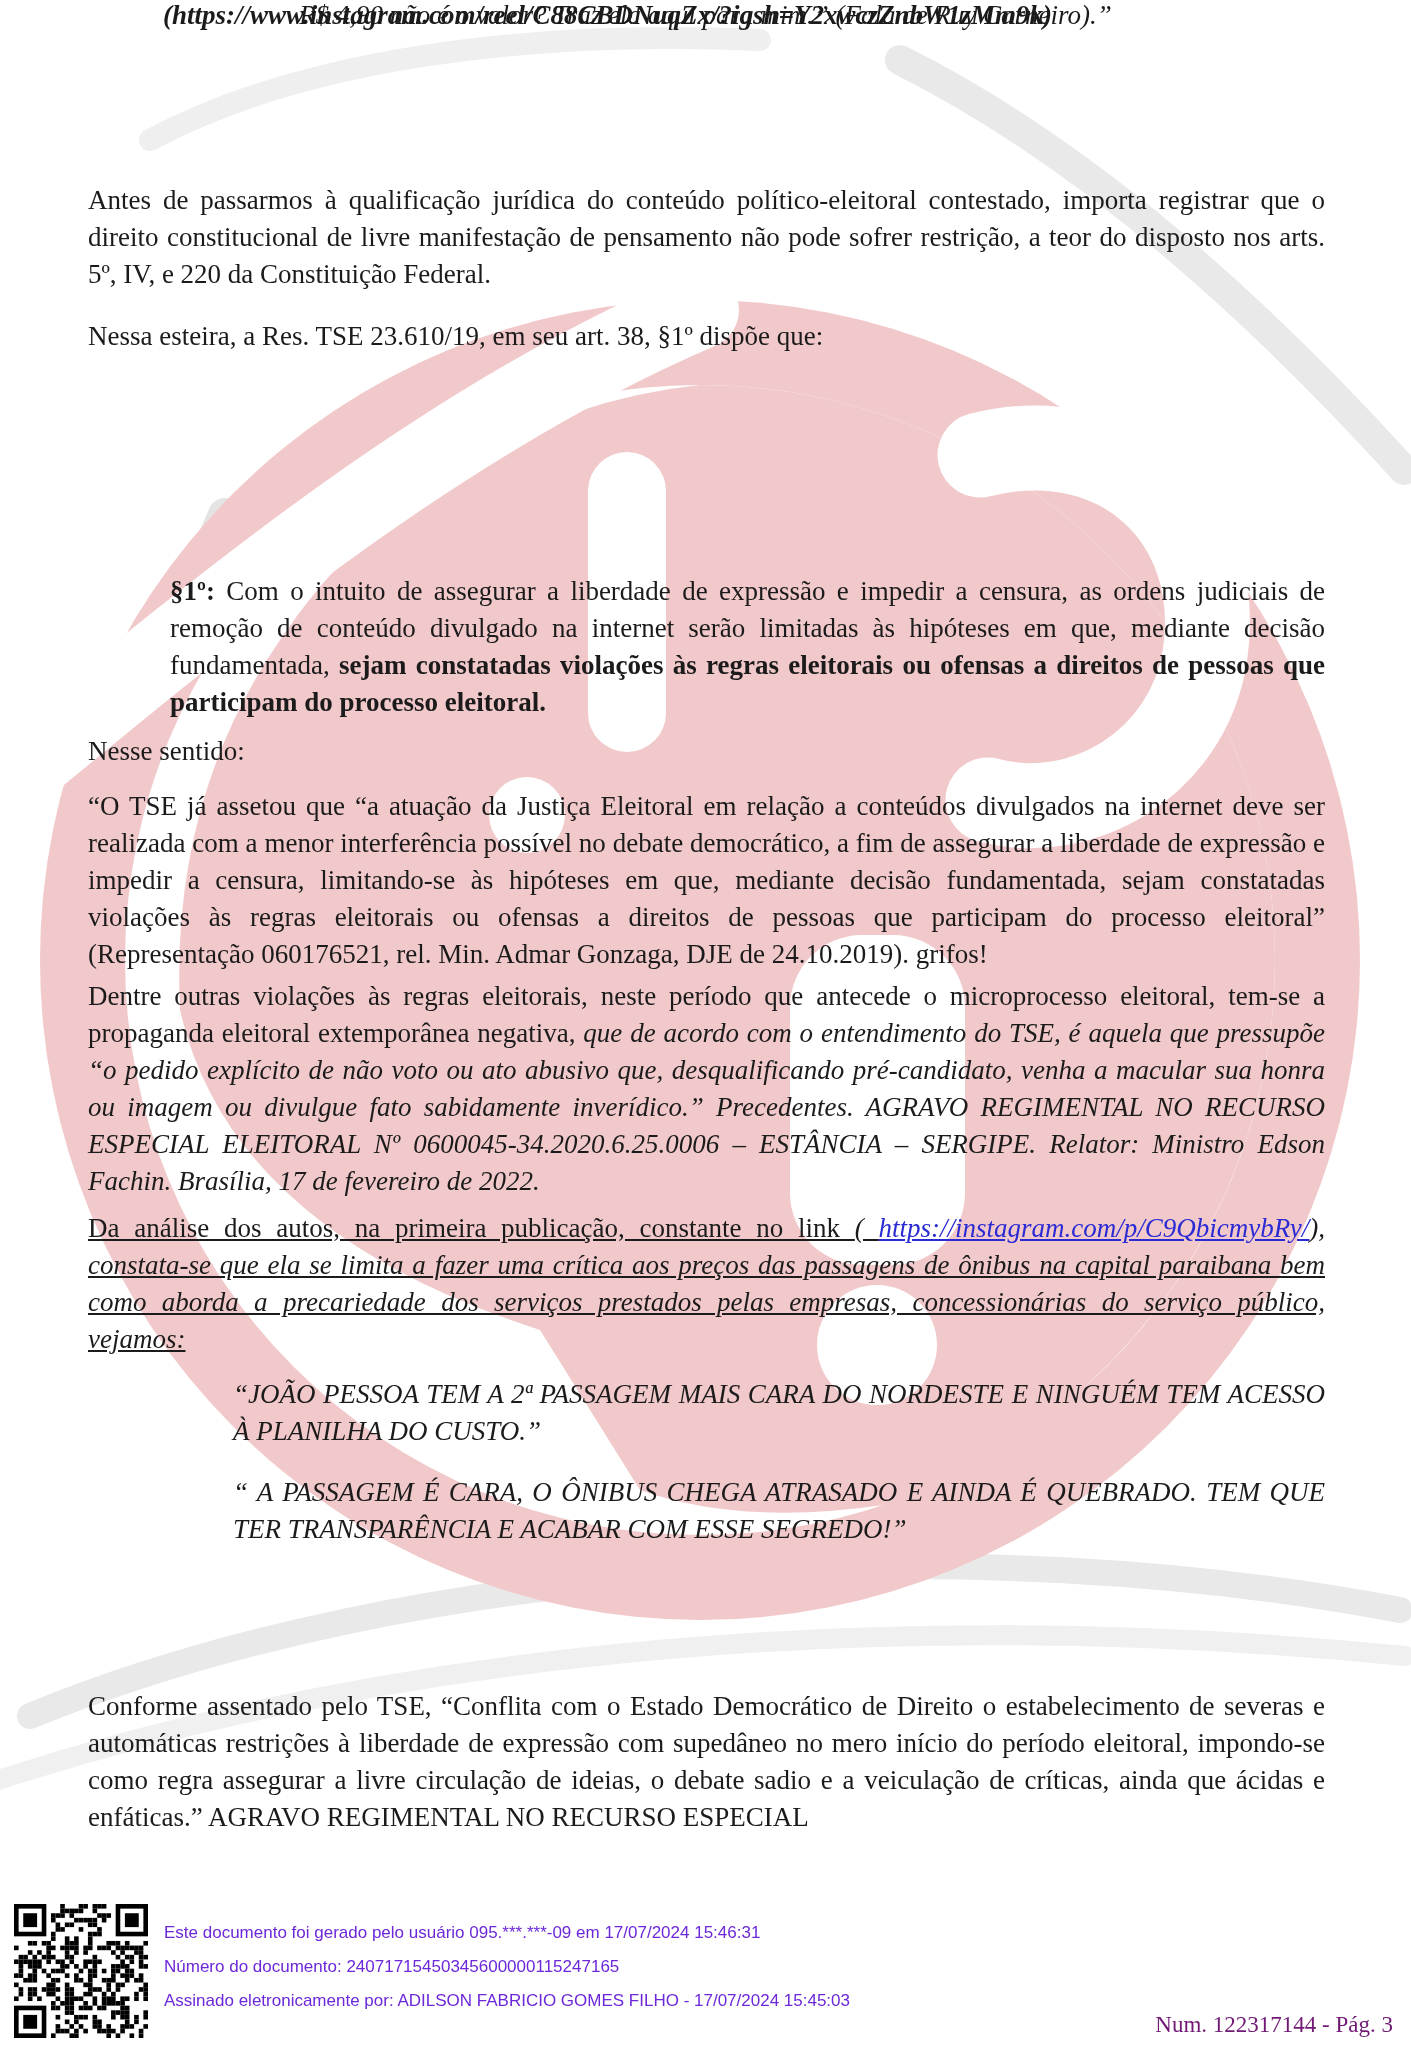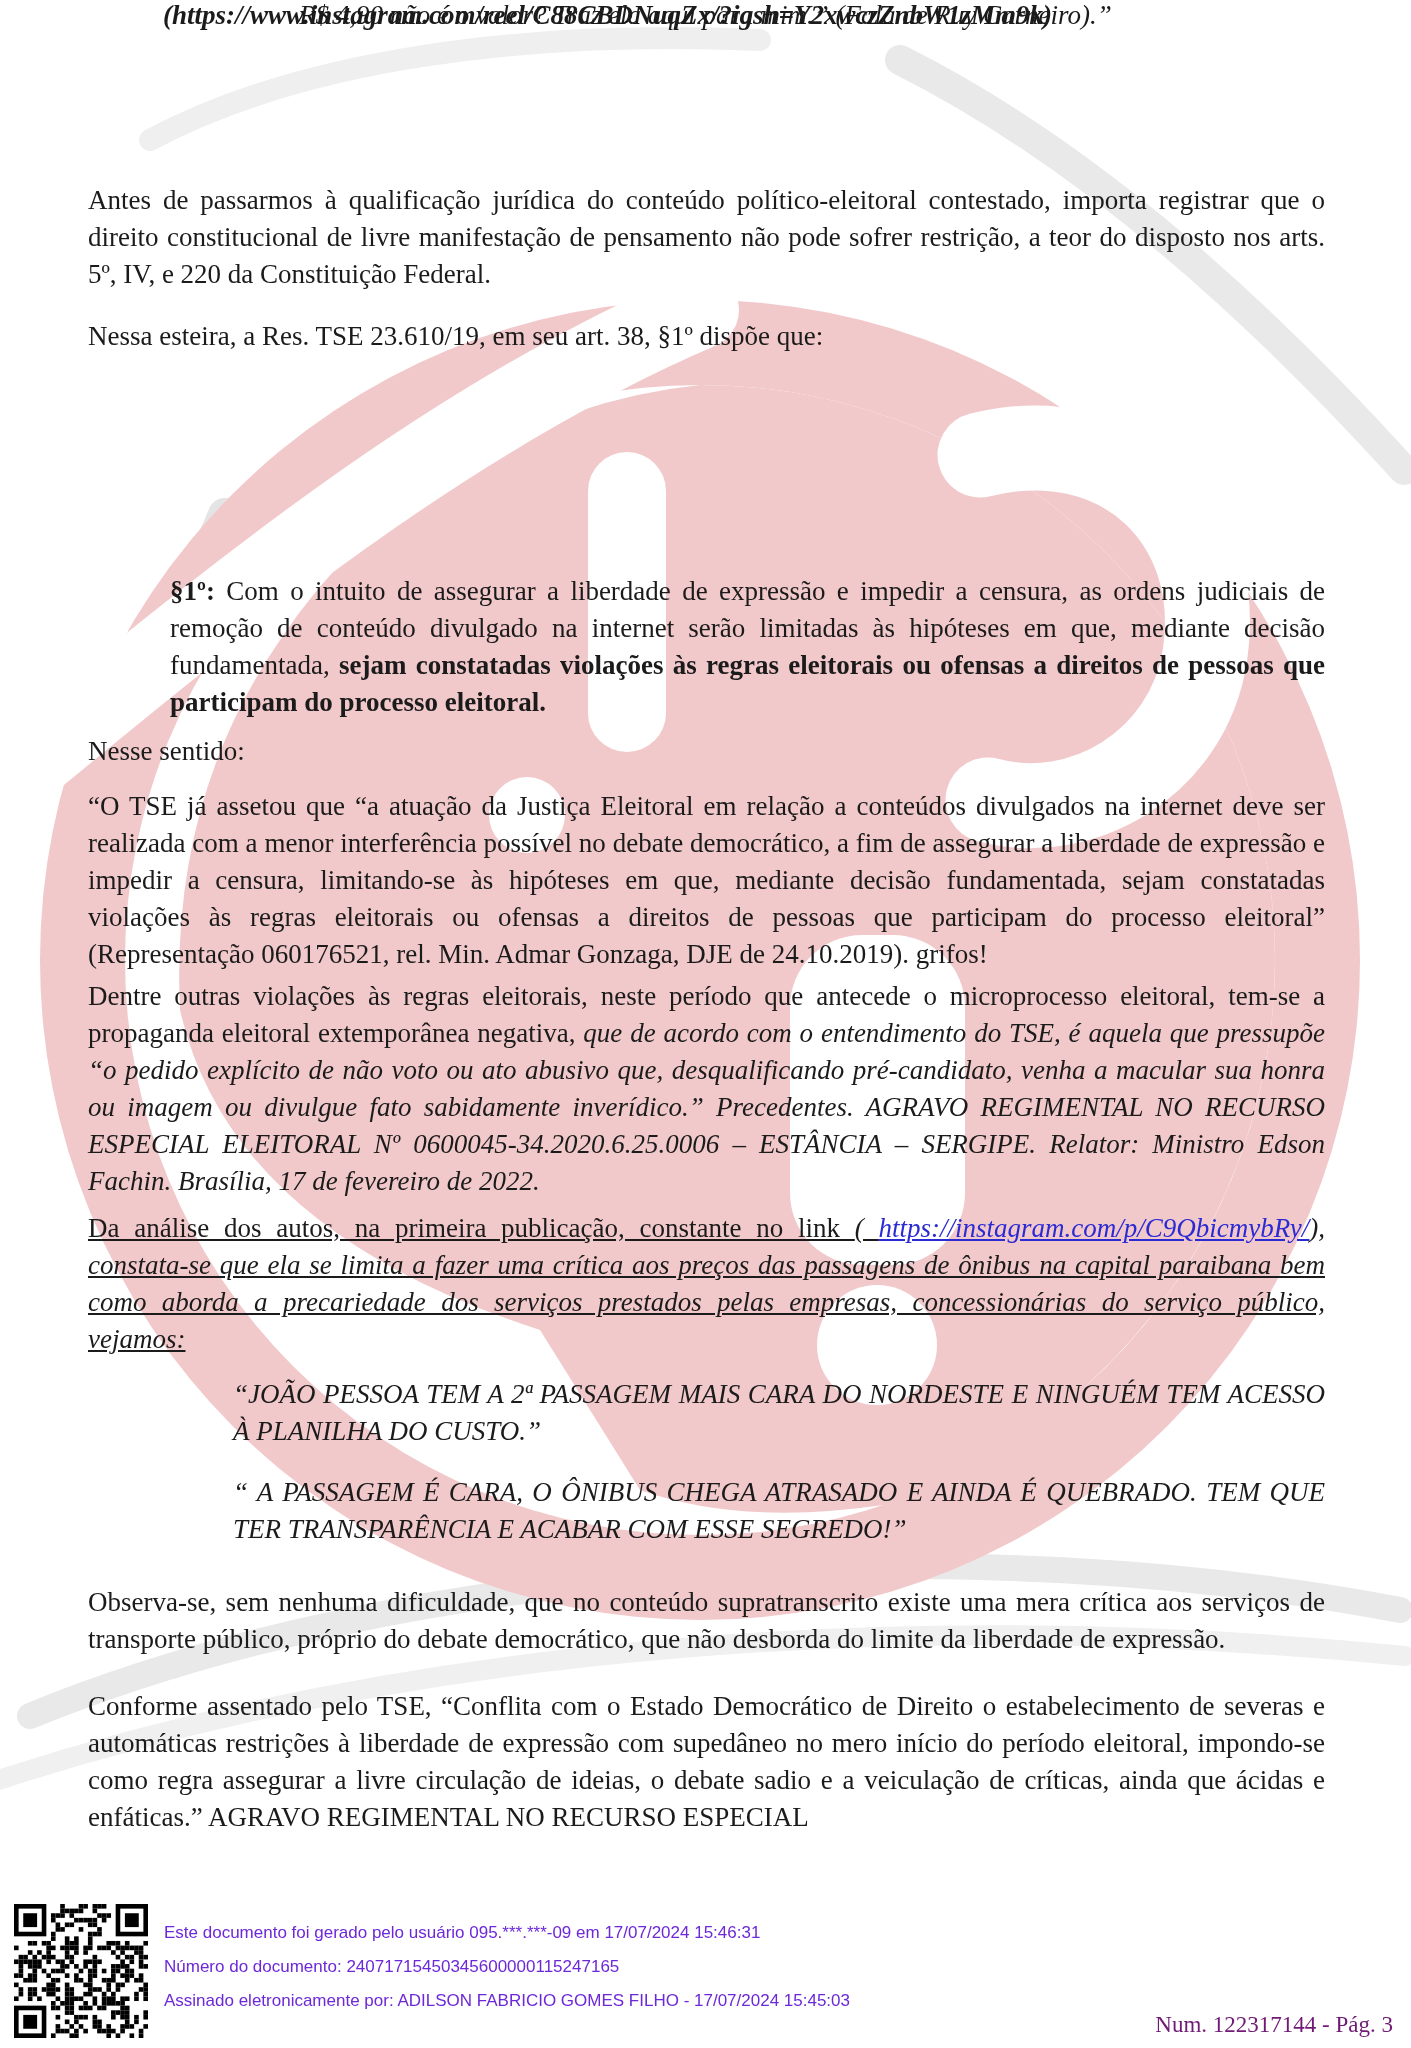--- a/index.html
+++ b/index.html
@@ -77,21 +77,20 @@
   </div>
 
   <div class="abs txt body-text" style="left:88px;top:1210px;width:1237px;text-decoration:underline;">
     <span>Da análise dos autos, na primeira publicação, constante no link </span><span class="it">( </span><a class="doclink" href="#">https://instagram.com/p/C9QbicmybRy/</a><span class="it">),</span><span class="it"> constata-se que ela se limita a fazer uma crítica aos preços das passagens de ônibus na capital paraibana bem como aborda a precariedade dos serviços prestados pelas empresas, concessionárias do serviço público, vejamos:</span>
   </div>
 
   <div class="abs txt body-text it" style="left:233px;top:1376px;width:1092px;">“JOÃO PESSOA TEM A 2ª PASSAGEM MAIS CARA DO NORDESTE E NINGUÉM TEM ACESSO À PLANILHA DO CUSTO.”</div>
 
   <div class="abs txt body-text it" style="left:233px;top:1474px;width:1092px;">“ A PASSAGEM É CARA, O ÔNIBUS CHEGA ATRASADO E AINDA É QUEBRADO. TEM QUE TER TRANSPARÊNCIA E ACABAR COM ESSE SEGREDO!”</div>
 
-  <div class="abs txt body-text" style="left:88px;top:1584px;width:1237px;">Observa-se, sem nenhuma dificuldade, que no conteúdo supratranscrito existe uma mera crítica aos serviços de transporte público, próprio do debate democrático, que não desborda do limite da liberdade de expressão.</div>
 
   <div class="abs txt body-text" style="left:88px;top:1688px;width:1237px;">Conforme assentado pelo TSE, “Conflita com o Estado Democrático de Direito o estabelecimento de severas e automáticas restrições à liberdade de expressão com supedâneo no mero início do período eleitoral, impondo-se como regra assegurar a livre circulação de ideias, o debate sadio e a veiculação de críticas, ainda que ácidas e enfáticas.” AGRAVO REGIMENTAL NO RECURSO ESPECIAL</div>
 
   <svg class="abs txt qr" style="left:14px;top:1902px;" width="134" height="138" viewBox="0 0 29 29" aria-hidden="true">
     <rect x="0" y="0" width="29" height="29" fill="#ffffff"></rect>
     <g fill="#000000">
       <rect x="0" y="0" width="7" height="7"></rect>
         <rect x="22" y="0" width="7" height="7"></rect>
         <rect x="0" y="22" width="7" height="7"></rect>
     </g>

